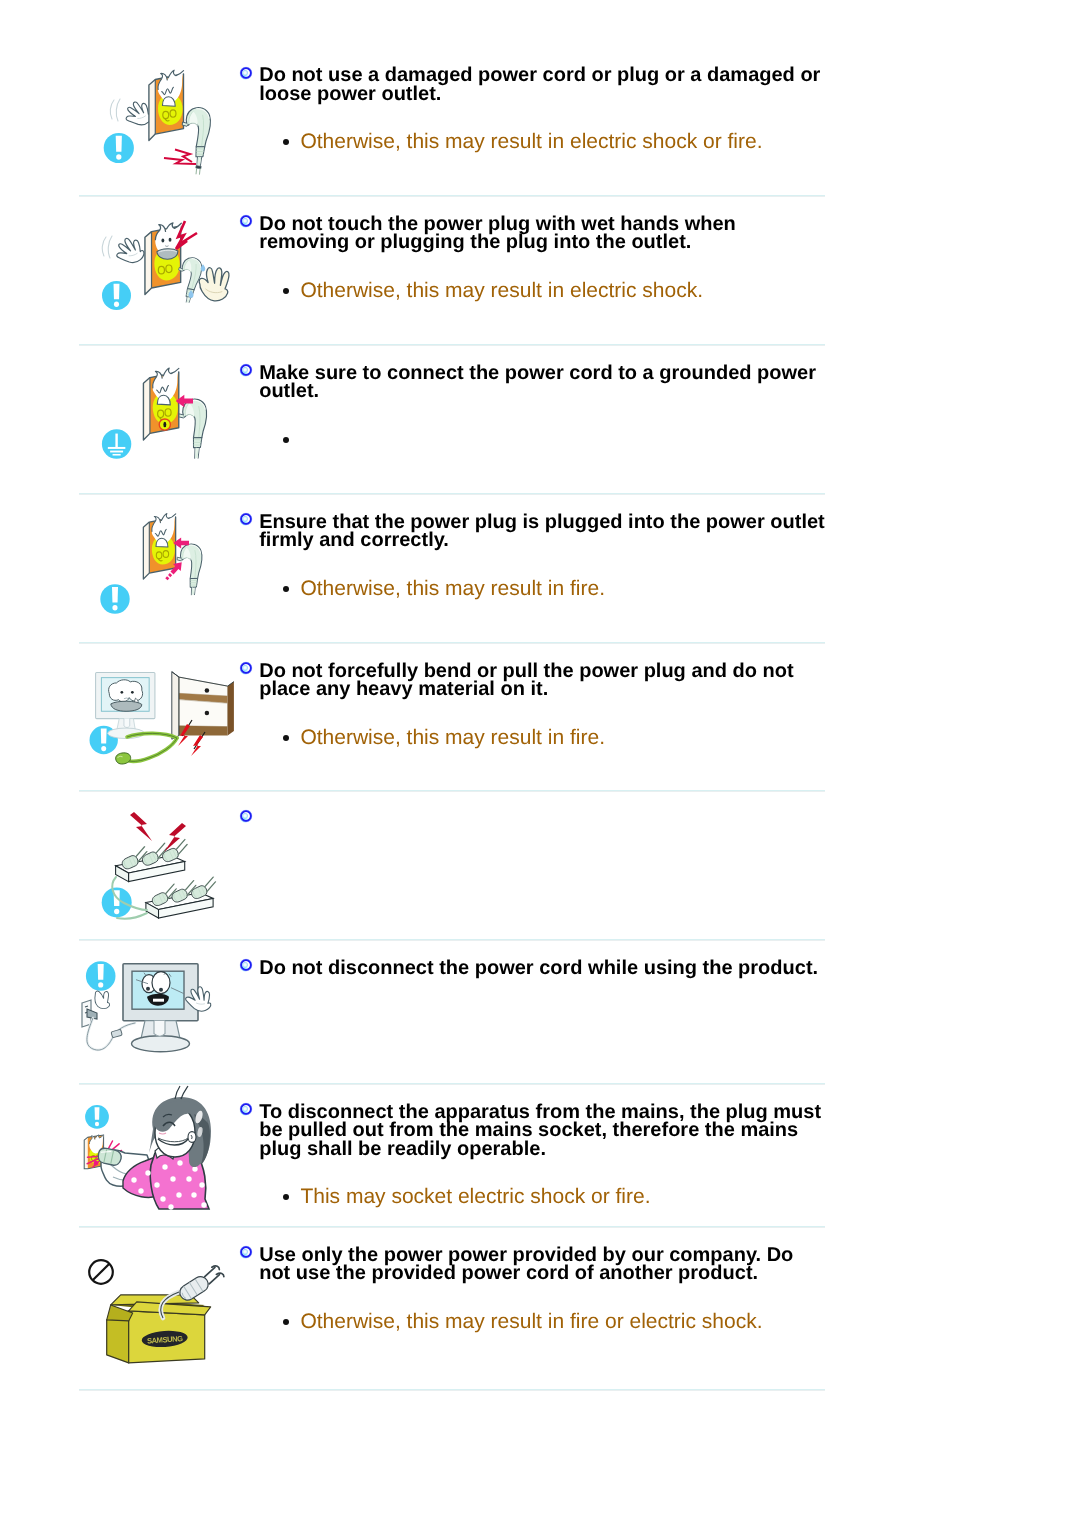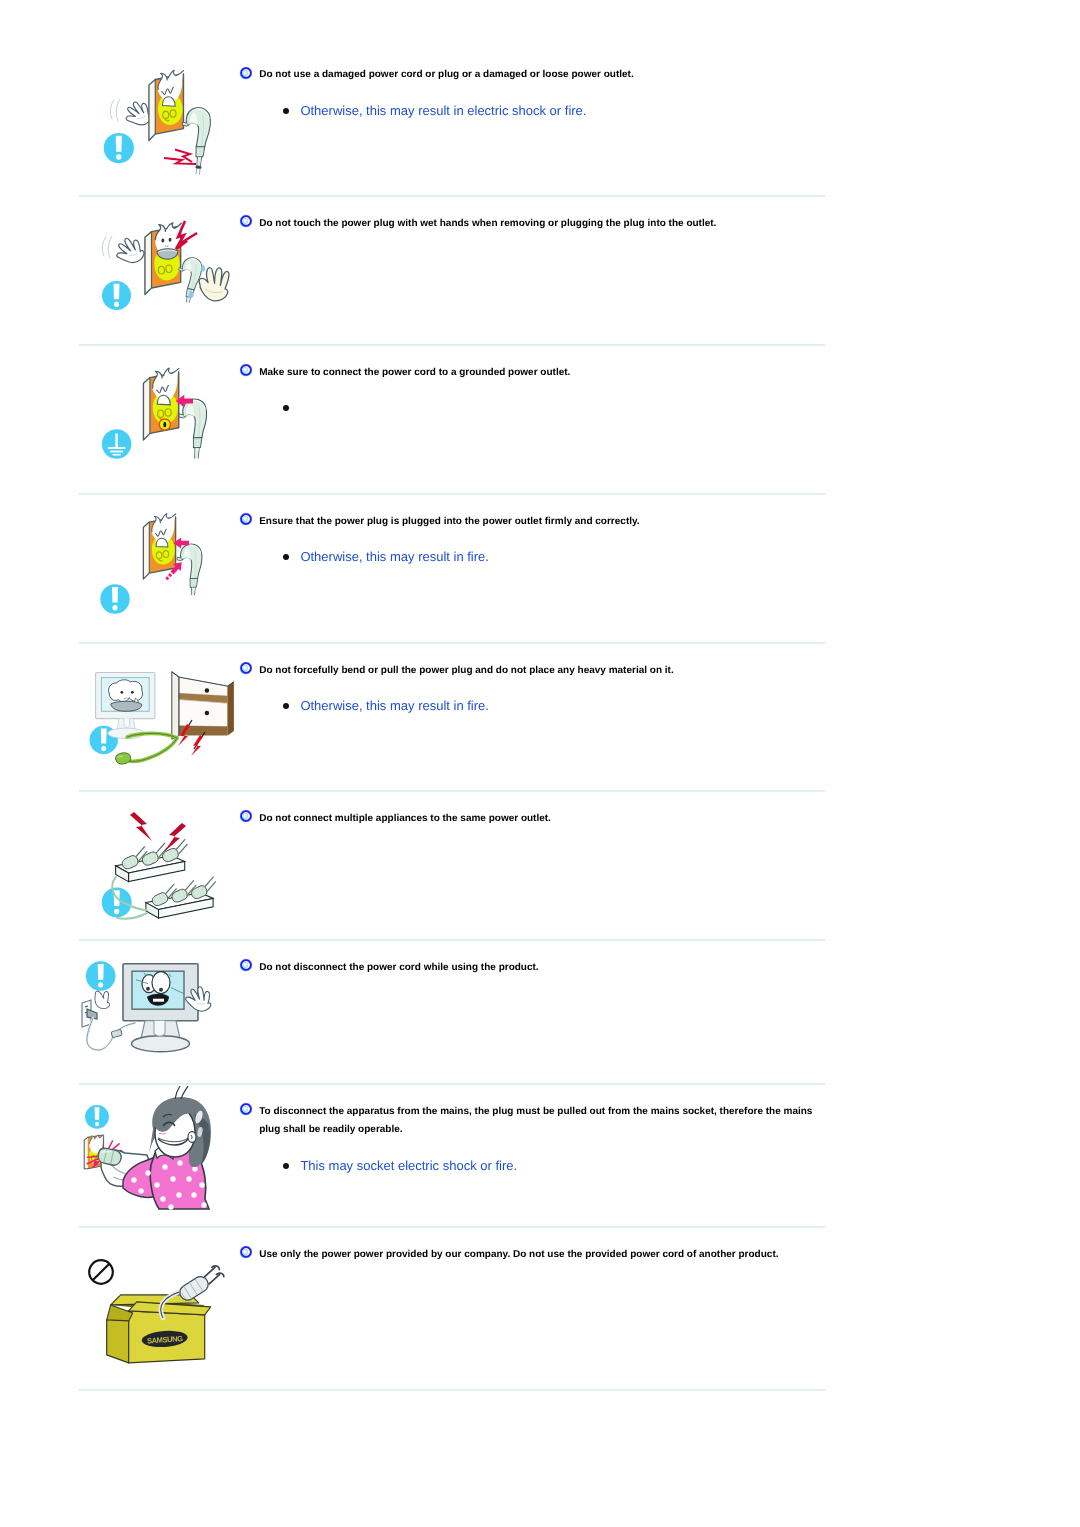--- a/index.html
+++ b/index.html
@@ -3,24 +3,24 @@
 <meta charset="utf-8">
 <title>Safety Instructions</title>
 <style>
   html,body{margin:0;padding:0;}
   body{width:1080px;height:1527px;background:#ffffff;font-family:"Liberation Sans",sans-serif;-webkit-font-smoothing:antialiased;text-rendering:geometricPrecision;}
   .page{position:relative;width:1080px;height:1527px;}
   .row{position:absolute;left:79px;width:746px;}
   .divider{position:absolute;left:79px;width:746px;height:2px;background:linear-gradient(to bottom,#d8f0f2 0 1px,#e9eff0 1px 2px);}
   .illu{position:absolute;left:0px;width:160px;height:160px;}
   .txt{position:absolute;left:153.2px;top:0;width:593px;}
-  .hd{position:relative;padding-left:27px;font-weight:bold;font-size:10px;line-height:18.5px;color:#000;}
+  .hd{position:relative;padding-left:27px;font-weight:bold;font-size:20px;line-height:18.5px;color:#000;}
   .hd .pearl{position:absolute;left:6.6px;top:-0.5px;width:14px;height:14px;display:block;}
   .hd .pearl svg{display:block;width:14px;height:14px;}
-  .sub{margin-top:17px;padding-left:68.2px;position:relative;font-size:13px;line-height:18.5px;color:#1d4ed8;}
+  .sub{margin-top:30px;padding-left:68.2px;position:relative;font-size:21px;line-height:18.5px;color:#a16207;}
   .sub .dot{position:absolute;left:51.3px;top:6.2px;width:6px;height:6px;border-radius:50%;background:#111;}
 </style>
 </head>
 <body>
 
 <div class="page" id="page">
     <div class="divider" style="top:195px"></div>
     <div class="divider" style="top:344px"></div>
     <div class="divider" style="top:493px"></div>
     <div class="divider" style="top:642px"></div>
@@ -206,20 +206,21 @@
                   <stop offset="0%" stop-color="#8df2ff"></stop>
                   <stop offset="60%" stop-color="#8df2ff" stop-opacity=".6"></stop>
                   <stop offset="100%" stop-color="#8df2ff" stop-opacity="0"></stop>
                 </radialGradient>
               </defs>
               <circle cx="20" cy="20" r="19.5" fill="url(#pgC)"></circle>
               <circle cx="20" cy="20" r="19.5" fill="url(#pgA)"></circle>
               <ellipse cx="18.5" cy="20" rx="11.5" ry="11.5" fill="url(#pgB)"></ellipse>
             </svg>
           </span><span>Do not touch the power plug with wet hands when removing or plugging the plug into the outlet.</span></div>
+        <div class="sub"><span class="dot"></span><span>Otherwise, this may result in electric shock.</span></div>
       </div>
     </div>
     <div class="row" style="top:363.7px">
       <div class="illu" style="top:-17.69999999999999px"><svg viewBox="0 0 160 150" width="160" height="150" xmlns="http://www.w3.org/2000/svg">
           <circle cx="37.6" cy="98" r="14.7" fill="#45CEF6"></circle>
           <rect x="36.39" y="87.56" width="2.41" height="13.96" fill="#fff"></rect>
           <rect x="28.85" y="100.94" width="17.49" height="1.98" fill="#fff"></rect>
           <rect x="31.13" y="104.61" width="12.94" height="1.84" fill="#fff"></rect>
           <rect x="33.56" y="107.92" width="8.09" height="1.62" fill="#fff"></rect>
           <g transform="translate(63.5,26) scale(0.465) rotate(0)">
@@ -546,21 +547,21 @@
                 <radialGradient id="pgC" cx="33%" cy="76%" r="34%">
                   <stop offset="0%" stop-color="#8df2ff"></stop>
                   <stop offset="60%" stop-color="#8df2ff" stop-opacity=".6"></stop>
                   <stop offset="100%" stop-color="#8df2ff" stop-opacity="0"></stop>
                 </radialGradient>
               </defs>
               <circle cx="20" cy="20" r="19.5" fill="url(#pgC)"></circle>
               <circle cx="20" cy="20" r="19.5" fill="url(#pgA)"></circle>
               <ellipse cx="18.5" cy="20" rx="11.5" ry="11.5" fill="url(#pgB)"></ellipse>
             </svg>
-          </span><span>Do not connect multiple appliances to the same power outlet.</span></div>
+          </span></div>
       </div>
     </div>
     <div class="row" style="top:958.7px">
       <div class="illu" style="top:-17.700000000000045px"><svg viewBox="0 0 160 150" width="160" height="150" xmlns="http://www.w3.org/2000/svg">
           <circle cx="21.7" cy="35" r="14.8" fill="#45CEF6"></circle>
           <path d="M 18.67 23.01 L 24.73 23.01 L 24.29 38.63 L 19.11 38.63 Z" fill="#fff"></path>
           <ellipse cx="21.7" cy="43.88" rx="2.59" ry="2.74" fill="#fff"></ellipse>
           <g transform="translate(44,22.7)">
             <rect x="0" y="0" width="75" height="57" rx="1" fill="#DDE5E8" stroke="#5A6B72" stroke-width="1.6"></rect>
             <rect x="9" y="7.5" width="52" height="38" fill="#BDEBF4" stroke="#5A6B72" stroke-width="1.4"></rect>
@@ -773,15 +774,16 @@
                   <stop offset="0%" stop-color="#8df2ff"></stop>
                   <stop offset="60%" stop-color="#8df2ff" stop-opacity=".6"></stop>
                   <stop offset="100%" stop-color="#8df2ff" stop-opacity="0"></stop>
                 </radialGradient>
               </defs>
               <circle cx="20" cy="20" r="19.5" fill="url(#pgC)"></circle>
               <circle cx="20" cy="20" r="19.5" fill="url(#pgA)"></circle>
               <ellipse cx="18.5" cy="20" rx="11.5" ry="11.5" fill="url(#pgB)"></ellipse>
             </svg>
           </span><span>Use only the power power provided by our company. Do not use the provided power cord of another product.</span></div>
+        <div class="sub"><span class="dot"></span><span>Otherwise, this may result in fire or electric shock.</span></div>
       </div>
     </div>
   </div>
 
 </body></html>

